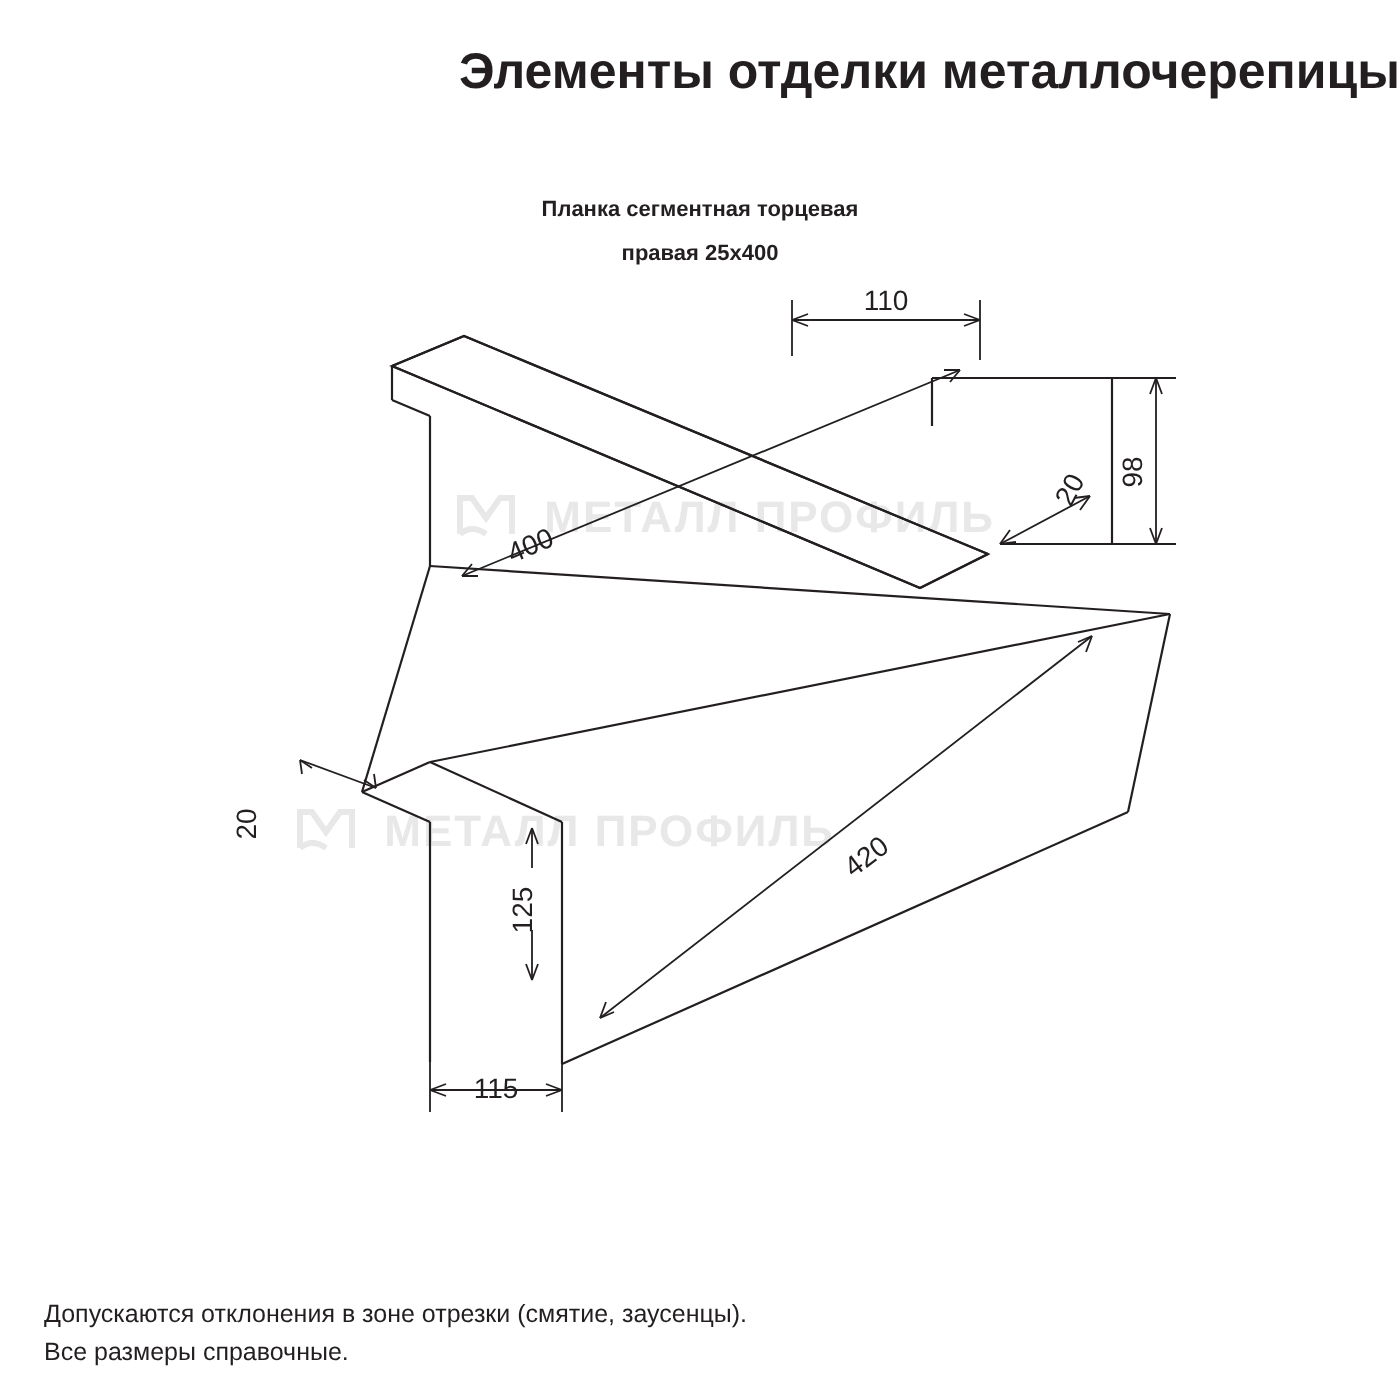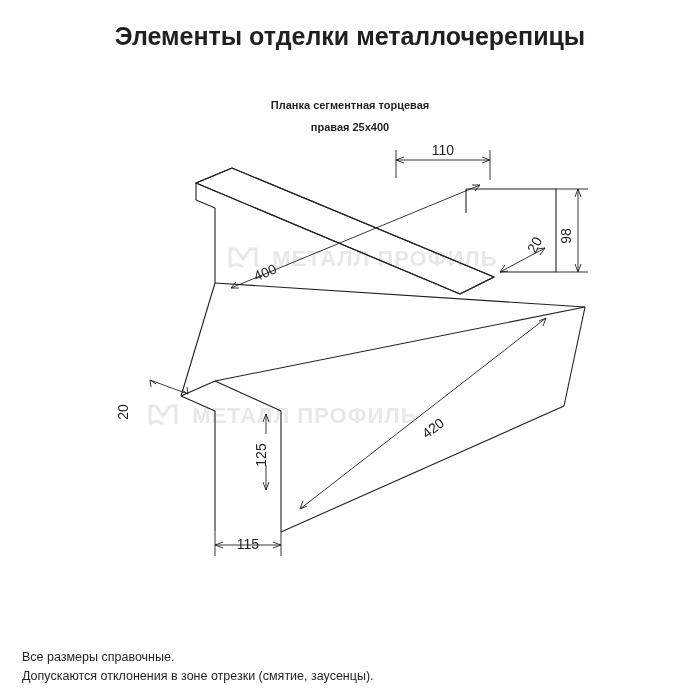--- a/index.html
+++ b/index.html
@@ -18,21 +18,21 @@
   .page {
     position: relative;
     width: 700px;
     height: 700px;
   }
   .title {
     position: absolute;
     top: 22px;
     left: 0;
     width: 700px;
-    text-align: center;
+    text-align: right;
     font-size: 25px;
     font-weight: bold;
     letter-spacing: 0px;
     color: #231f20;
   }
   .subtitle {
     position: absolute;
     top: 94px;
     left: 0;
     width: 700px;
@@ -219,17 +219,17 @@
       <text x="539" y="247" text-anchor="middle" transform="rotate(-62 539 247)">20</text>
       <text x="267" y="277" text-anchor="middle" transform="rotate(-23 267 277)">400</text>
       <text x="128" y="412" text-anchor="middle" transform="rotate(-90 128 412)">20</text>
       <text x="436" y="432" text-anchor="middle" transform="rotate(-37 436 432)">420</text>
       <text x="266" y="455" text-anchor="middle" transform="rotate(-90 266 455)">125</text>
       <text x="248" y="549" text-anchor="middle">115</text>
     </g>
   </svg>
 
   <div class="footer">
+    <div>Допускаются отклонения в зоне отрезки (смятие, заусенцы).</div>
     <div>Все размеры справочные.</div>
-    <div>Допускаются отклонения в зоне отрезки (смятие, заусенцы).</div>
   </div>
 
 </div>
 
 </body></html>

